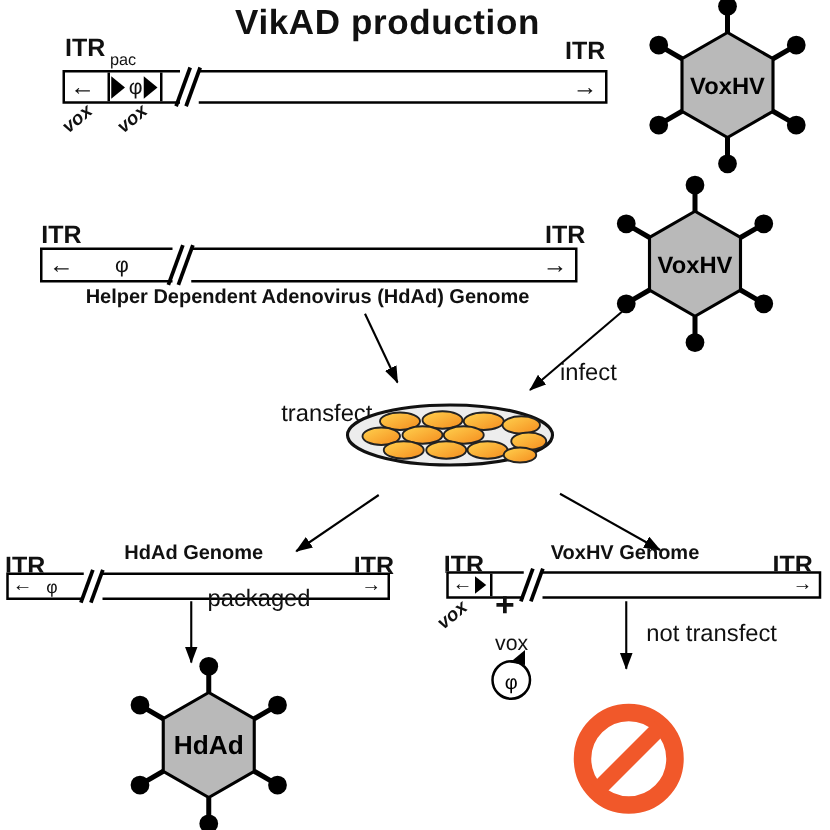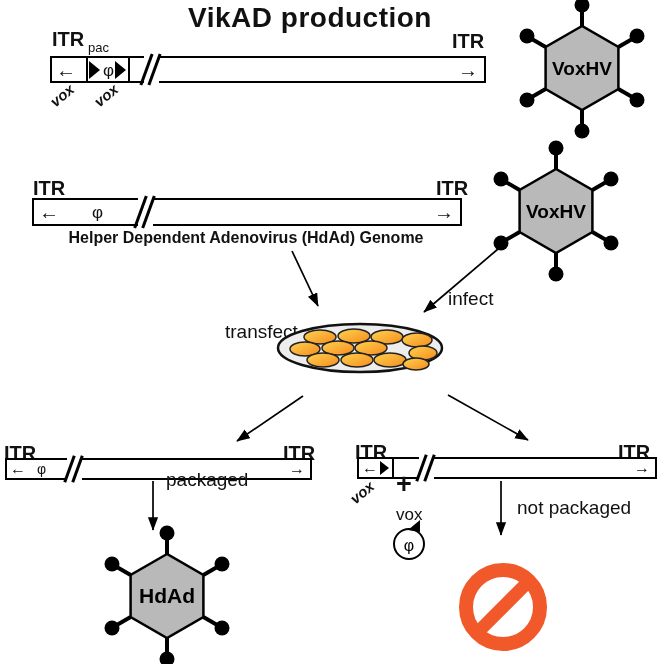--- a/index.html
+++ b/index.html
@@ -152,20 +152,21 @@
       <ellipse cx="96" cy="26" rx="16" ry="7"></ellipse>
         <ellipse cx="148" cy="31" rx="14" ry="7"></ellipse>
       <ellipse cx="48" cy="38" rx="16" ry="7"></ellipse>
         <ellipse cx="82" cy="38" rx="16" ry="7"></ellipse>
       <ellipse cx="115" cy="38" rx="16" ry="7"></ellipse>
         <ellipse cx="141" cy="42" rx="13" ry="6"></ellipse>
     </g>
   </svg>
 
 
+  <div class="abs cap" style="left:70px;top:434px;width:170px;">HdAd Genome</div>
   <div class="abs itr" style="left:4px;top:443px;">ITR</div>
   <div class="abs itr" style="left:283px;top:443px;">ITR</div>
 
   <div class="gbar" style="left:5px;top:458px;width:307px;height:22px;">
     <span class="ar sm" style="left:3px;">←</span>
     <span class="phi sm" style="left:30px;">φ</span>
     <span class="brk" style="left:60px;">
       <span class="slash" style="left:1px;"></span>
         <span class="slash" style="left:9px;"></span>
     </span>
@@ -188,20 +189,21 @@
         <circle cx="-5" cy="18" r="7.5"></circle>
         <circle cx="-5" cy="82" r="7.5"></circle>
       <circle cx="50" cy="113" r="7.5"></circle>
         <circle cx="105" cy="82" r="7.5"></circle>
         <circle cx="105" cy="18" r="7.5"></circle>
     </g>
     <polygon points="50,8 13.6,29 13.6,71 50,92 86.4,71 86.4,29" stroke="#000" stroke-width="2.5" fill="#b9b9b9"></polygon>
     <text x="50" y="57" text-anchor="middle" font-size="21" font-weight="bold" fill="#000">HdAd</text>
   </svg>
 
+  <div class="abs cap" style="left:425px;top:434px;width:150px;">VoxHV Genome</div>
   <div class="abs itr" style="left:355px;top:442px;">ITR</div>
   <div class="abs itr" style="left:618px;top:442px;">ITR</div>
 
   <div class="gbar" style="left:357px;top:457px;width:300px;height:22px;">
     <span class="ar sm" style="left:3px;">←</span>
     <span class="tri sm" style="left:21px;"></span>
     <span class="vline" style="left:33px;"></span>
     <span class="brk" style="left:60px;">
       <span class="slash" style="left:1px;"></span>
         <span class="slash" style="left:9px;"></span>
@@ -212,20 +214,20 @@
   <div class="abs voxrot" style="left:352px;top:493px;">vox</div>
   <div class="abs plus" style="left:396px;top:471px;">+</div>
   <div class="abs voxup" style="left:396px;top:506px;">vox</div>
 
   <svg class="abs" style="left:387px;top:516px;" width="48" height="48" viewBox="0 0 48 48">
     <circle cx="22" cy="28" r="15" fill="#fff" stroke="#000" stroke-width="2"></circle>
     <polygon points="21,14 33,4 33,16" fill="#000"></polygon>
     <text x="22" y="35" text-anchor="middle" font-size="16" fill="#000">φ</text>
   </svg>
 
-  <div class="abs lbl" style="left:517px;top:498px;">not packaged</div>
+  <div class="abs lbl" style="left:517px;top:498px;">not transfect</div>
 
   <svg class="abs" style="left:448px;top:552px;" width="110" height="110" viewBox="0 0 110 110">
     <circle cx="55" cy="55" r="37" fill="none" stroke-width="14" stroke="#f1582a"></circle>
     <line x1="30" y1="80" x2="80" y2="30" stroke-width="13" stroke="#f1582a"></line>
   </svg>
 
 </div>
 
 </body></html>

